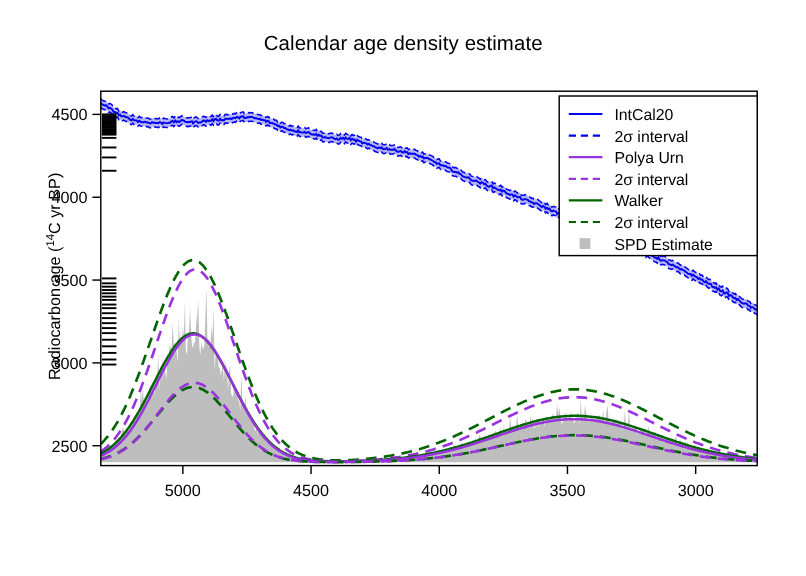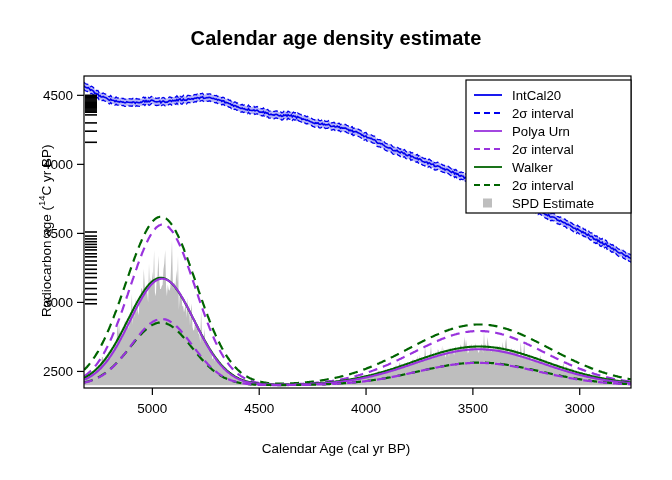--- a/index.html
+++ b/index.html
@@ -14,22 +14,22 @@
     background: #ffffff;
     font-family: "Liberation Sans", sans-serif;
     overflow: hidden;
   }
   #plot-title {
     position: absolute;
     left: 0;
     top: 27px;
     width: 672px;
     text-align: center;
-    font-size: 20px;
-    font-weight: bold;
+    font-size: 17px;
+    font-weight: normal;
     color: #000000;
     letter-spacing: .1px;
   }
   #xlab {
     position: absolute;
     left: 0;
     top: 441px;
     width: 672px;
     text-align: center;
     font-size: 13.5px;
@@ -66,21 +66,20 @@
 </style>
 </head>
 <body>
 
 <div id="page">
 
   <div id="plot-title">Calendar age density estimate</div>
 
   <div id="ylab">Radiocarbon age (<sup>14</sup>C yr BP)</div>
 
-  <div id="xlab">Calendar Age (cal yr BP)</div>
 
   <svg id="canvas" width="672" height="480">
       <defs>
         <clipPath id="plotclip">
           <rect x="84" y="76" width="547" height="312"></rect>
         </clipPath>
       </defs>
       <g clip-path="url(#plotclip)">
         <path d="M 84 385.23893805309734 L 84.0 377.4 L 84.9 375.8 L 85.7 376.9 L 86.6 376.5 L 87.4 376.5 L 88.3 376.1 L 89.1 376.7 L 90.0 374.4 L 90.8 374.7 L 91.7 373.4 L 92.5 373.1 L 93.4 372.1 L 94.3 372.9 L 95.1 372.0 L 96.0 368.0 L 96.8 366.5 L 97.7 370.8 L 98.5 367.1 L 99.4 366.6 L 100.2 364.0 L 101.1 364.5 L 101.9 357.0 L 102.8 356.9 L 103.7 361.4 L 104.5 363.1 L 105.4 355.7 L 106.2 358.1 L 107.1 358.9 L 107.9 359.8 L 108.8 350.9 L 109.6 356.6 L 110.5 351.8 L 111.3 348.5 L 112.2 350.6 L 113.1 352.6 L 113.9 345.2 L 114.8 345.2 L 115.6 344.8 L 116.5 348.1 L 117.3 323.0 L 118.2 334.5 L 119.0 321.8 L 119.9 336.2 L 120.8 335.8 L 121.6 330.2 L 122.5 338.8 L 123.3 334.4 L 124.2 325.0 L 125.0 320.7 L 125.9 326.0 L 126.7 331.7 L 127.6 316.9 L 128.4 328.7 L 129.3 325.2 L 130.2 315.2 L 131.0 314.9 L 131.9 293.8 L 132.7 325.1 L 133.6 306.1 L 134.4 318.0 L 135.3 297.7 L 136.1 313.7 L 137.0 303.3 L 137.8 310.9 L 138.7 315.2 L 139.6 295.0 L 140.4 300.1 L 141.3 287.9 L 142.1 289.1 L 143.0 292.5 L 143.8 269.1 L 144.7 284.9 L 145.5 293.1 L 146.4 292.2 L 147.2 292.1 L 148.1 302.3 L 149.0 263.4 L 149.8 287.7 L 150.7 277.2 L 151.5 287.1 L 152.4 271.3 L 153.2 282.0 L 154.1 250.0 L 154.9 292.2 L 155.8 296.3 L 156.6 280.6 L 157.5 276.0 L 158.4 255.7 L 159.2 278.2 L 160.1 288.9 L 160.9 288.9 L 161.8 285.9 L 162.6 284.7 L 163.5 269.1 L 164.3 263.4 L 165.2 250.0 L 166.1 287.4 L 166.9 296.2 L 167.8 284.8 L 168.6 289.6 L 169.5 290.8 L 170.3 287.4 L 171.2 262.4 L 172.0 239.8 L 172.9 284.3 L 173.7 288.5 L 174.6 282.1 L 175.5 287.3 L 176.3 270.0 L 177.2 281.9 L 178.0 255.7 L 178.9 309.9 L 179.7 294.1 L 180.6 294.5 L 181.4 294.8 L 182.3 306.4 L 183.1 305.8 L 184.0 312.5 L 184.9 308.0 L 185.7 302.9 L 186.6 318.0 L 187.4 297.6 L 188.3 316.2 L 189.1 302.5 L 190.0 325.7 L 190.8 311.2 L 191.7 303.5 L 192.5 326.9 L 193.4 330.8 L 194.3 329.6 L 195.1 320.3 L 196.0 322.5 L 196.8 327.4 L 197.7 327.3 L 198.5 334.0 L 199.4 334.0 L 200.2 343.0 L 201.1 310.6 L 201.9 332.6 L 202.8 338.4 L 203.7 339.9 L 204.5 328.5 L 205.4 345.1 L 206.2 343.6 L 207.1 344.1 L 207.9 345.1 L 208.8 350.7 L 209.6 348.4 L 210.5 352.7 L 211.3 351.1 L 212.2 358.4 L 213.1 359.2 L 213.9 354.8 L 214.8 361.6 L 215.6 355.7 L 216.5 358.0 L 217.3 358.4 L 218.2 359.1 L 219.0 364.5 L 219.9 362.2 L 220.8 365.5 L 221.6 367.6 L 222.5 368.9 L 223.3 367.5 L 224.2 368.8 L 225.0 367.7 L 225.9 368.1 L 226.7 371.4 L 227.6 370.9 L 228.4 373.9 L 229.3 374.7 L 230.2 372.7 L 231.0 374.2 L 231.9 376.0 L 232.7 372.4 L 233.6 375.5 L 234.4 376.0 L 235.3 377.4 L 236.1 377.6 L 237.0 378.8 L 237.8 378.5 L 238.7 376.8 L 239.6 379.1 L 240.4 379.3 L 241.3 380.3 L 242.1 380.0 L 243.0 378.9 L 243.8 379.8 L 244.7 380.7 L 245.5 381.2 L 246.4 381.3 L 247.2 381.8 L 248.1 381.9 L 249.0 382.1 L 249.8 382.2 L 250.7 381.6 L 251.5 382.3 L 252.4 383.0 L 253.2 383.0 L 254.1 382.1 L 254.9 383.5 L 255.8 383.4 L 256.6 383.4 L 257.5 383.5 L 258.4 383.7 L 259.2 383.5 L 260.1 383.9 L 260.9 383.9 L 261.8 384.1 L 262.6 384.3 L 263.5 384.3 L 264.3 384.2 L 265.2 384.3 L 266.0 384.3 L 266.9 384.4 L 267.8 384.5 L 268.6 384.5 L 269.5 384.4 L 270.3 384.5 L 271.2 384.6 L 272.0 384.5 L 272.9 384.6 L 273.7 384.6 L 274.6 384.6 L 275.4 384.6 L 276.3 384.7 L 277.2 384.7 L 278.0 384.7 L 278.9 384.5 L 279.7 384.6 L 280.6 384.7 L 281.4 384.7 L 282.3 384.7 L 283.1 384.7 L 284.0 384.4 L 284.9 384.5 L 285.7 384.7 L 286.6 384.6 L 287.4 384.6 L 288.3 384.6 L 289.1 384.6 L 290.0 384.6 L 290.8 384.6 L 291.7 384.5 L 292.5 384.6 L 293.4 384.3 L 294.3 384.4 L 295.1 384.3 L 296.0 384.3 L 296.8 384.3 L 297.7 384.2 L 298.5 384.3 L 299.4 384.1 L 300.2 383.9 L 301.1 384.2 L 301.9 384.1 L 302.8 384.2 L 303.7 384.0 L 304.5 384.0 L 305.4 384.1 L 306.2 384.1 L 307.1 384.0 L 307.9 383.9 L 308.8 383.8 L 309.6 383.7 L 310.5 383.7 L 311.3 383.8 L 312.2 383.5 L 313.1 383.5 L 313.9 382.8 L 314.8 383.6 L 315.6 383.7 L 316.5 383.5 L 317.3 383.3 L 318.2 383.2 L 319.0 383.2 L 319.9 383.3 L 320.7 382.2 L 321.6 382.8 L 322.5 382.7 L 323.3 382.8 L 324.2 382.9 L 325.0 382.8 L 325.9 382.5 L 326.7 382.6 L 327.6 382.6 L 328.4 382.7 L 329.3 382.3 L 330.1 382.6 L 331.0 382.2 L 331.9 382.4 L 332.7 381.8 L 333.6 381.6 L 334.4 382.2 L 335.3 381.5 L 336.1 381.9 L 337.0 381.7 L 337.8 381.3 L 338.7 381.0 L 339.6 381.2 L 340.4 379.7 L 341.3 381.6 L 342.1 380.7 L 343.0 380.5 L 343.8 380.2 L 344.7 381.1 L 345.5 381.2 L 346.4 380.6 L 347.2 381.0 L 348.1 380.0 L 349.0 379.4 L 349.8 380.4 L 350.7 380.2 L 351.5 378.8 L 352.4 380.3 L 353.2 378.6 L 354.1 378.0 L 354.9 378.2 L 355.8 379.3 L 356.6 378.9 L 357.5 377.9 L 358.4 377.5 L 359.2 377.8 L 360.1 378.0 L 360.9 377.2 L 361.8 378.6 L 362.6 377.5 L 363.5 376.5 L 364.3 374.5 L 365.2 376.8 L 366.0 376.6 L 366.9 375.2 L 367.8 376.1 L 368.6 376.9 L 369.5 375.6 L 370.3 374.9 L 371.2 376.2 L 372.0 376.4 L 372.9 375.1 L 373.7 374.4 L 374.6 374.7 L 375.4 375.0 L 376.3 373.4 L 377.2 374.9 L 378.0 370.3 L 378.9 371.6 L 379.7 371.8 L 380.6 372.7 L 381.4 373.4 L 382.3 371.8 L 383.1 372.0 L 384.0 370.1 L 384.9 372.2 L 385.7 368.2 L 386.6 372.6 L 387.4 372.4 L 388.3 368.5 L 389.1 371.1 L 390.0 370.0 L 390.8 370.6 L 391.7 372.1 L 392.5 368.2 L 393.4 368.9 L 394.3 368.8 L 395.1 370.4 L 396.0 364.2 L 396.8 368.2 L 397.7 365.9 L 398.5 369.6 L 399.4 362.6 L 400.2 363.3 L 401.1 366.6 L 401.9 365.4 L 402.8 366.1 L 403.7 364.2 L 404.5 363.4 L 405.4 365.5 L 406.2 365.1 L 407.1 362.9 L 407.9 364.7 L 408.8 366.0 L 409.6 363.9 L 410.5 363.1 L 411.3 365.3 L 412.2 360.4 L 413.1 359.1 L 413.9 361.5 L 414.8 360.3 L 415.6 361.5 L 416.5 360.8 L 417.3 355.7 L 418.2 362.9 L 419.0 363.7 L 419.9 354.6 L 420.7 361.2 L 421.6 358.8 L 422.5 357.3 L 423.3 360.2 L 424.2 361.3 L 425.0 345.4 L 425.9 356.0 L 426.7 356.7 L 427.6 355.3 L 428.4 359.5 L 429.3 357.3 L 430.1 354.5 L 431.0 345.4 L 431.9 357.4 L 432.7 358.7 L 433.6 352.5 L 434.4 357.4 L 435.3 351.3 L 436.1 356.8 L 437.0 355.6 L 437.8 349.3 L 438.7 350.5 L 439.6 356.9 L 440.4 351.3 L 441.3 354.8 L 442.1 345.4 L 443.0 357.2 L 443.8 348.1 L 444.7 354.0 L 445.5 357.7 L 446.4 352.4 L 447.2 352.5 L 448.1 347.7 L 449.0 357.0 L 449.8 347.3 L 450.7 354.0 L 451.5 350.7 L 452.4 348.6 L 453.2 351.2 L 454.1 355.5 L 454.9 349.9 L 455.8 345.9 L 456.6 350.9 L 457.5 351.2 L 458.4 347.3 L 459.2 350.2 L 460.1 346.8 L 460.9 344.3 L 461.8 350.3 L 462.6 350.3 L 463.5 347.0 L 464.3 336.7 L 465.2 345.8 L 466.0 339.4 L 466.9 346.2 L 467.8 353.4 L 468.6 352.1 L 469.5 349.4 L 470.3 348.6 L 471.2 343.8 L 472.0 347.1 L 472.9 348.9 L 473.7 350.8 L 474.6 349.7 L 475.4 342.9 L 476.3 348.4 L 477.2 348.7 L 478.0 351.5 L 478.9 352.9 L 479.7 349.6 L 480.6 347.6 L 481.4 343.4 L 482.3 346.0 L 483.1 353.5 L 484.0 330.7 L 484.8 350.2 L 485.7 343.1 L 486.6 350.6 L 487.4 337.0 L 488.3 343.3 L 489.1 349.1 L 490.0 349.6 L 490.8 350.1 L 491.7 351.9 L 492.5 348.5 L 493.4 348.2 L 494.3 351.6 L 495.1 347.9 L 496.0 352.0 L 496.8 345.6 L 497.7 348.1 L 498.5 346.9 L 499.4 345.6 L 500.2 348.7 L 501.1 348.6 L 501.9 349.5 L 502.8 341.7 L 503.7 352.5 L 504.5 352.2 L 505.4 342.8 L 506.2 337.8 L 507.1 348.8 L 507.9 351.1 L 508.8 354.3 L 509.6 350.4 L 510.5 352.3 L 511.3 348.1 L 512.2 350.9 L 513.1 349.7 L 513.9 353.2 L 514.8 349.0 L 515.6 351.7 L 516.5 352.1 L 517.3 349.6 L 518.2 352.1 L 519.0 358.7 L 519.9 355.8 L 520.7 341.8 L 521.6 353.7 L 522.5 356.9 L 523.3 354.2 L 524.2 341.8 L 525.0 354.0 L 525.9 356.9 L 526.7 356.4 L 527.6 355.5 L 528.4 357.7 L 529.3 353.8 L 530.1 356.7 L 531.0 362.2 L 531.9 359.2 L 532.7 360.4 L 533.6 359.7 L 534.4 356.9 L 535.3 359.6 L 536.1 359.2 L 537.0 358.6 L 537.8 362.6 L 538.7 362.7 L 539.5 359.7 L 540.4 355.0 L 541.3 361.7 L 542.1 359.9 L 543.0 364.8 L 543.8 360.8 L 544.7 360.7 L 545.5 364.7 L 546.4 359.6 L 547.2 362.4 L 548.1 364.3 L 549.0 363.4 L 549.8 366.5 L 550.7 362.3 L 551.5 362.9 L 552.4 366.7 L 553.2 363.9 L 554.1 364.7 L 554.9 364.0 L 555.8 366.3 L 556.6 366.4 L 557.5 367.3 L 558.4 364.6 L 559.2 369.5 L 560.1 364.3 L 560.9 370.5 L 561.8 366.9 L 562.6 366.9 L 563.5 362.5 L 564.3 370.9 L 565.2 367.9 L 566.0 367.4 L 566.9 366.2 L 567.8 369.3 L 568.6 372.2 L 569.5 368.7 L 570.3 369.4 L 571.2 367.5 L 572.0 372.6 L 572.9 367.7 L 573.7 373.2 L 574.6 373.3 L 575.4 373.7 L 576.3 372.0 L 577.2 373.8 L 578.0 372.7 L 578.9 374.1 L 579.7 373.2 L 580.6 373.5 L 581.4 375.8 L 582.3 373.7 L 583.1 372.8 L 584.0 376.1 L 584.8 375.7 L 585.7 375.2 L 586.6 376.3 L 587.4 373.7 L 588.3 375.1 L 589.1 373.6 L 590.0 374.3 L 590.8 376.9 L 591.7 376.7 L 592.5 376.3 L 593.4 375.8 L 594.2 376.4 L 595.1 376.3 L 596.0 376.6 L 596.8 377.0 L 597.7 378.7 L 598.5 377.8 L 599.4 375.7 L 600.2 377.2 L 601.1 378.2 L 601.9 377.8 L 602.8 379.5 L 603.6 376.4 L 604.5 379.5 L 605.4 380.0 L 606.2 379.2 L 607.1 380.0 L 607.9 380.4 L 608.8 379.4 L 609.6 379.0 L 610.5 379.9 L 611.3 380.8 L 612.2 380.7 L 613.1 380.7 L 613.9 380.5 L 614.8 380.9 L 615.6 379.0 L 616.5 381.3 L 617.3 380.3 L 618.2 380.7 L 619.0 379.7 L 619.9 382.0 L 620.7 381.1 L 621.6 381.6 L 622.5 380.8 L 623.3 381.1 L 624.2 381.9 L 625.0 381.8 L 625.9 381.5 L 626.7 382.1 L 627.6 382.5 L 628.4 382.0 L 629.3 382.1 L 630.1 382.5 L 631.0 382.5 L 631 385.23893805309734 Z" fill="#BEBEBE" stroke="none"></path>
       </g>

